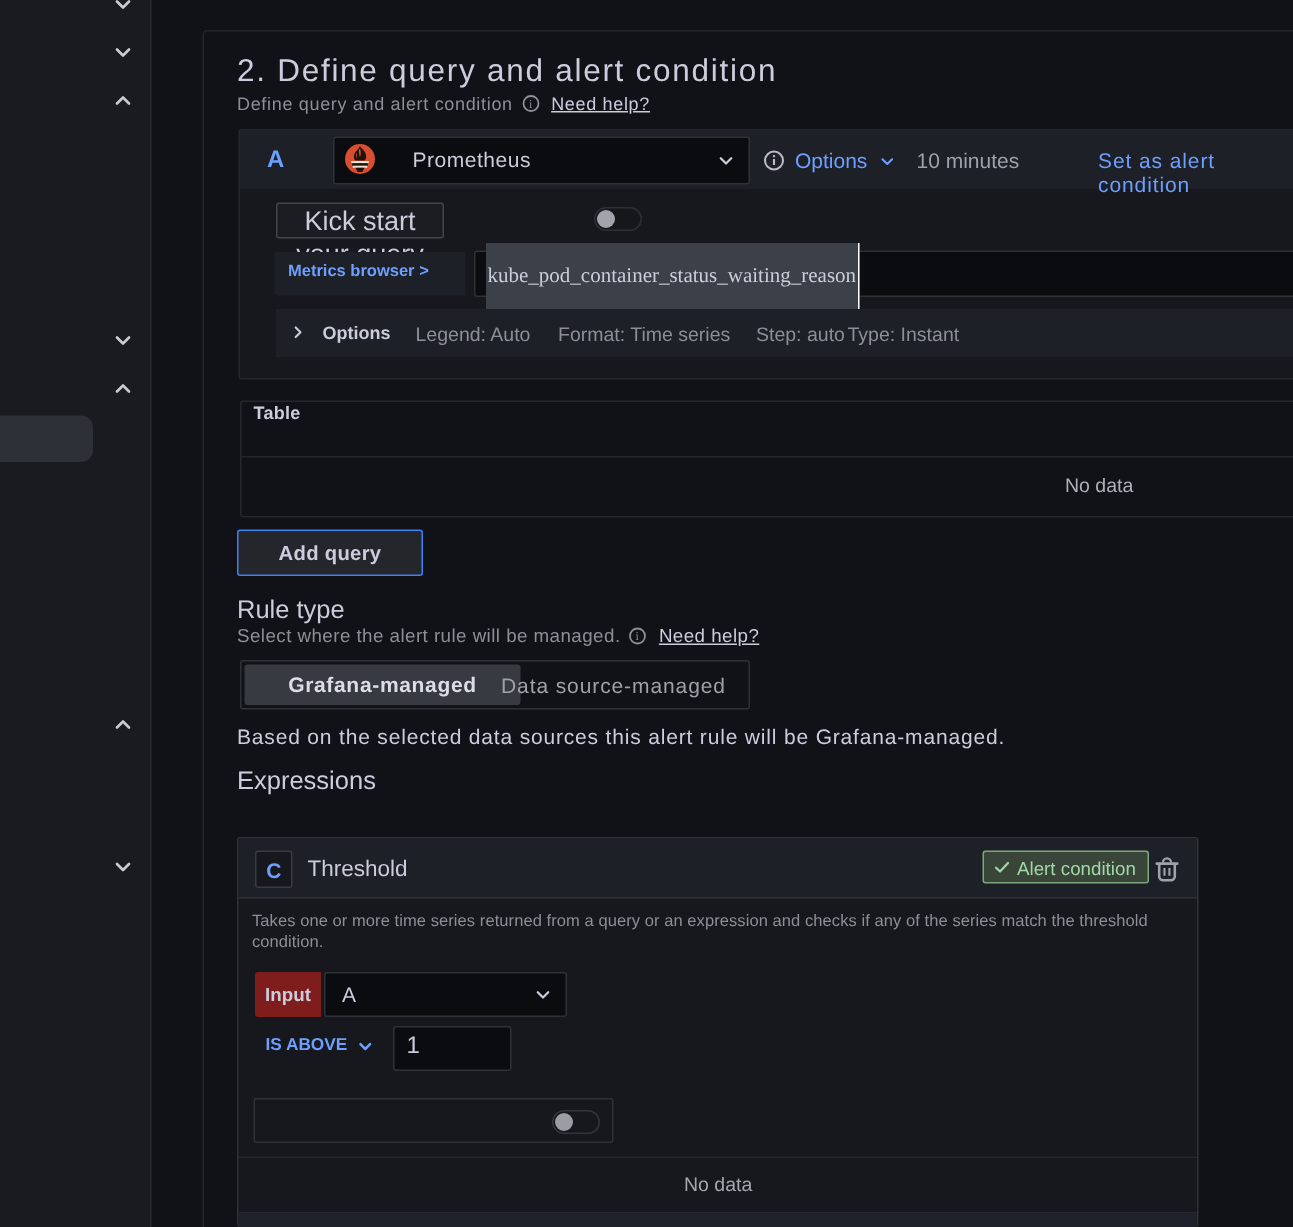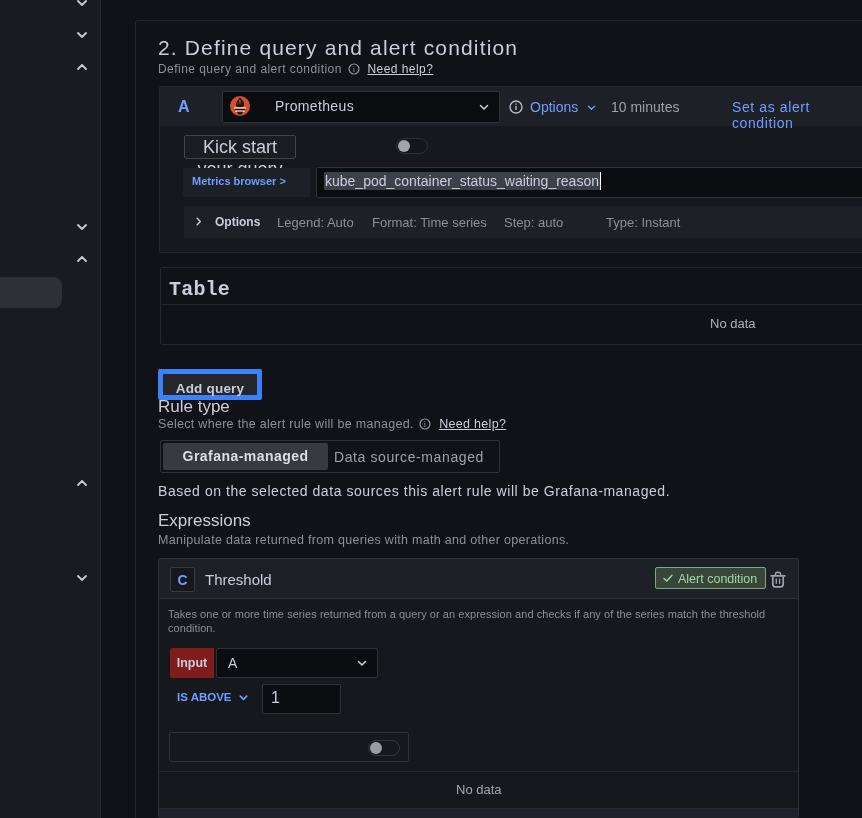--- a/index.html
+++ b/index.html
@@ -86,54 +86,53 @@
   <div class="abs link" style="left:698px;top:99px;font-size:14px;letter-spacing:.6px;margin-left:34px;">Set as alert condition</div>
 
   <div class="abs" style="left:184px;top:135px;width:112px;height:24px;border:1px solid #43454d;border-radius:2px;background:#1b1d23;color:#ccccdc;font-size:18px;font-weight:400;line-height:22px;text-align:center;">Kick start your query</div>
   <div class="abs t2" style="left:348px;top:139px;font-size:13px;margin-top:26px;">Explain</div>
   <div class="abs" style="left:396px;top:138px;width:32px;height:16px;background:#16171b;border:1px solid #2e3036;border-radius:8px;"></div>
   <div class="abs" style="left:398px;top:140px;width:12px;height:12px;background:#a4a3ac;border-radius:50%;"></div>
 
   <div class="abs" style="left:183px;top:168px;width:127px;height:29px;background:#1d2026;border-radius:2px 0 0 2px;"></div>
   <div class="abs link" style="left:192px;top:175px;font-size:11px;font-weight:600;">Metrics browser &gt;</div>
   <div class="abs" style="left:316px;top:167px;width:562px;height:31px;background:#0b0c0f;border:1px solid #2c3235;border-radius:2px;"></div>
-  <div class="abs" style="left:324px;top:172px;font-size:14px;font-family:Liberation Sans, sans-serif;color:#ccccdc;background:#3c4048;padding:1px 1px;border-right:1.5px solid #fff;">kube_pod_container_status_waiting_reason</div>
+  <div class="abs" style="left:324px;top:162px;font-size:14px;font-family:Liberation Serif, serif;color:#ccccdc;background:#3c4048;padding:15px 1px;border-right:1.5px solid #fff;">kube_pod_container_status_waiting_reason</div>
 
   <div class="abs" style="left:184px;top:206px;width:694px;height:32px;background:#1d2026;"></div>
   <svg class="abs" style="left:193px;top:216px" width="11" height="11" viewBox="0 0 12 12">
       <path d="M4.5 2.5 L8 6 L4.5 9.5" fill="none" stroke="#ccccdc" stroke-width="1.5" stroke-linecap="round" stroke-linejoin="round"></path>
     </svg>
   <div class="abs t" style="left:215px;top:215px;font-size:12px;font-weight:600;">Options</div>
   <div class="abs t2" style="left:277px;top:215px;font-size:13px;">Legend: Auto</div>
   <div class="abs t2" style="left:372px;top:215px;font-size:13px;">Format: Time series</div>
   <div class="abs t2" style="left:504px;top:215px;font-size:13px;">Step: auto</div>
-  <div class="abs t2" style="left:606px;top:215px;font-size:13px;">Type: Instant</div>
+  <div class="abs t2" style="left:565px;top:215px;font-size:13px;">Type: Instant</div>
 
   <div class="abs" style="left:160px;top:267px;width:718px;height:78px;border:1px solid #25272e;border-radius:2px;background:#111217;"></div>
   <div class="abs" style="left:161px;top:304px;width:716px;height:1px;background:#25272e;"></div>
-  <div class="abs t" style="left:169px;top:278px;font-size:20px;font-weight:600;letter-spacing:.2px;font-family:Liberation Mono, monospace;">Table</div>
+  <div class="abs t" style="left:169px;top:268px;font-size:12px;font-weight:600;letter-spacing:.2px;">Table</div>
   <div class="abs" style="left:710px;top:316px;font-size:13px;color:#aeafb9;">No data</div>
 
-  <div class="abs" style="left:158px;top:369px;width:104px;height:31px;background:#24262c;border:5px solid #3b82f6;border-radius:2px;color:#ccccdc;font-size:13.5px;font-weight:600;letter-spacing:.2px;line-height:29px;text-align:center;">Add query</div>
+  <div class="abs" style="left:158px;top:353px;width:124px;height:31px;background:#24262c;border:1px solid #3b82f6;border-radius:2px;color:#ccccdc;font-size:13.5px;font-weight:600;letter-spacing:.2px;line-height:29px;text-align:center;">Add query</div>
 
   <div class="abs t" style="left:158px;top:397px;font-size:17px;font-weight:500;">Rule type</div>
   <div class="abs t2" style="left:158px;top:417px;font-size:12.5px;letter-spacing:.3px;">Select where the alert rule will be managed.
     <svg style="vertical-align:-2px;margin-left:2px" width="12" height="12" viewBox="0 0 12 12">
         <circle cx="6" cy="6" r="5" fill="none" stroke="#8d8e98" stroke-width="1.2"></circle>
         <text x="6" y="8.8" font-size="8" fill="#8d8e98" text-anchor="middle" font-family="Liberation Serif">i</text>
       </svg>
     <span class="t" style="text-decoration:underline;margin-left:4px;">Need help?</span>
   </div>
   <div class="abs" style="left:160px;top:440px;width:340px;height:33px;border:1px solid #2c3235;border-radius:2px;background:#111217;"></div>
-  <div class="abs" style="left:163px;top:443px;width:165px;height:27px;background:#383a41;border-radius:2px;color:#dcdde6;font-size:14px;font-weight:700;letter-spacing:.45px;line-height:27px;text-align:center;">Grafana-managed</div>
+  <div class="abs" style="left:163px;top:443px;width:184px;height:27px;background:#383a41;border-radius:2px;color:#dcdde6;font-size:14px;font-weight:700;letter-spacing:.45px;line-height:27px;text-align:center;">Grafana-managed</div>
   <div class="abs t2" style="left:334px;top:449px;font-size:14px;letter-spacing:.6px;color:#9fa0aa;">Data source-managed</div>
   <div class="abs t" style="left:158px;top:483px;font-size:14px;letter-spacing:.55px;">Based on the selected data sources this alert rule will be Grafana-managed.</div>
 
   <div class="abs t" style="left:158px;top:511px;font-size:17px;font-weight:500;">Expressions</div>
-  <div class="abs t2" style="left:158px;top:533px;font-size:12.5px;letter-spacing:.3px;">Manipulate data returned from queries with math and other operations.</div>
 
   <div class="abs" style="left:158px;top:558px;width:641px;height:260px;background:#16181d;border:1px solid #2c3235;border-radius:2px;"></div>
   <div class="abs" style="left:159px;top:559px;width:639px;height:40px;background:#1d2026;border-bottom:1px solid #2e3038;"></div>
   <div class="abs" style="left:170px;top:567px;width:25px;height:25px;background:#16181d;border:1px solid #393b42;border-radius:2px;color:#6e9fff;font-size:14px;font-weight:600;line-height:24px;text-align:center;">C</div>
   <div class="abs t" style="left:205px;top:571px;font-size:15px;">Threshold</div>
 
   <div class="abs" style="left:655px;top:567px;width:111px;height:22px;background:#3a453a;border:1px solid #7ca87e;border-radius:2px;"></div>
   <svg class="abs" style="left:662px;top:572px" width="12" height="12" viewBox="0 0 12 12">
       <path d="M2 6.5 L4.7 9 L10 3.3" fill="none" stroke="#9fd8a6" stroke-width="1.5" stroke-linecap="round" stroke-linejoin="round"></path>
     </svg>

